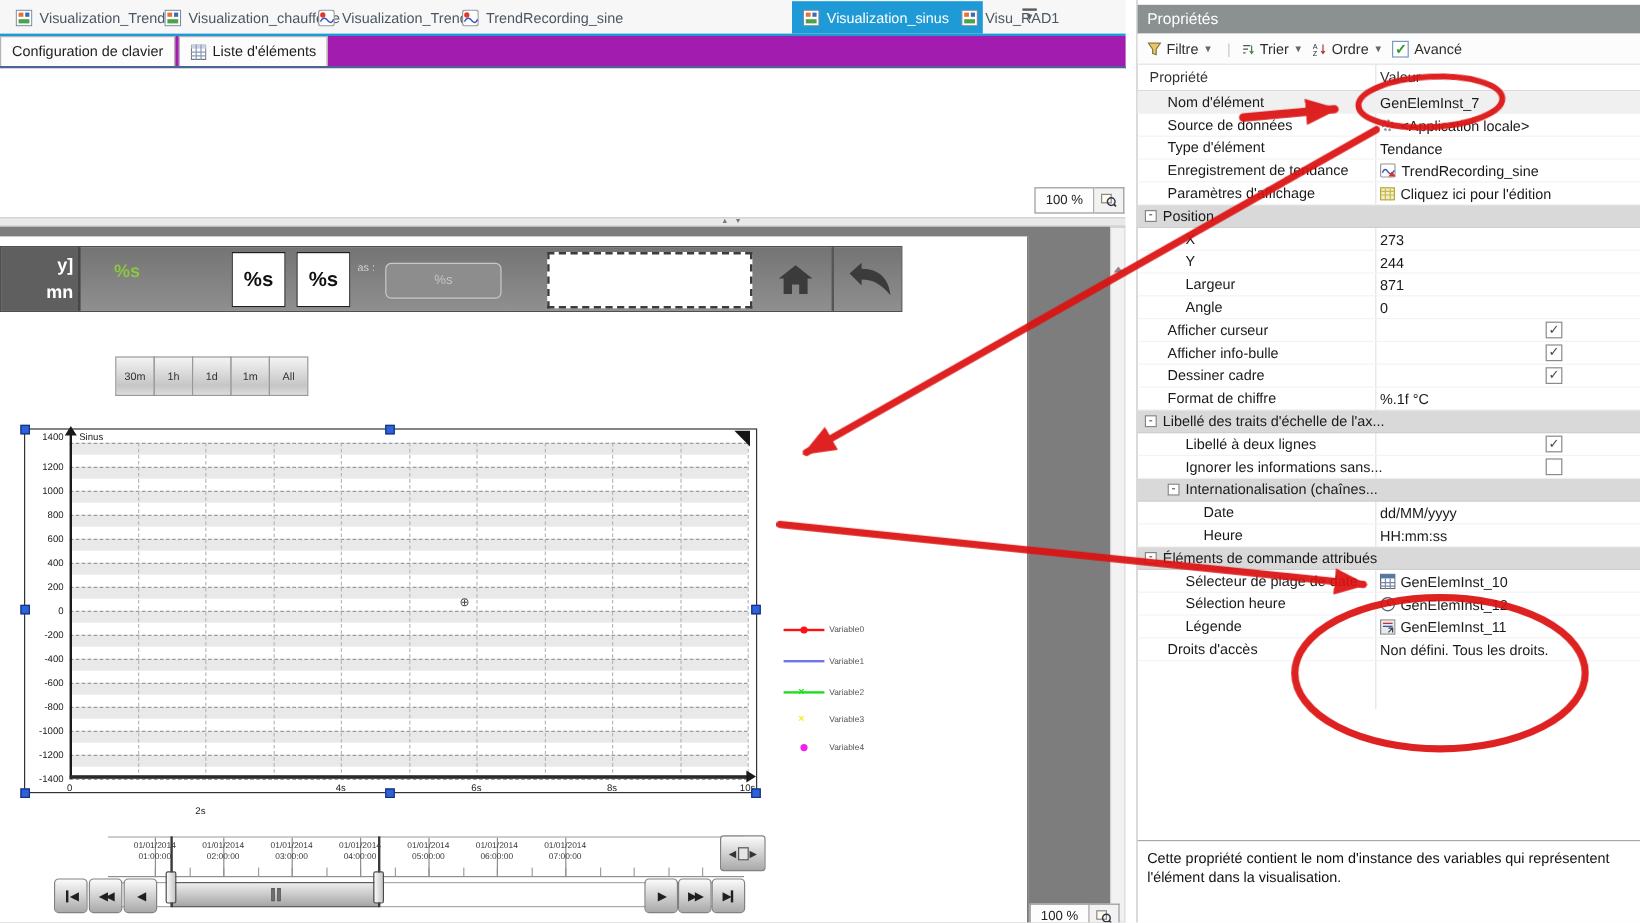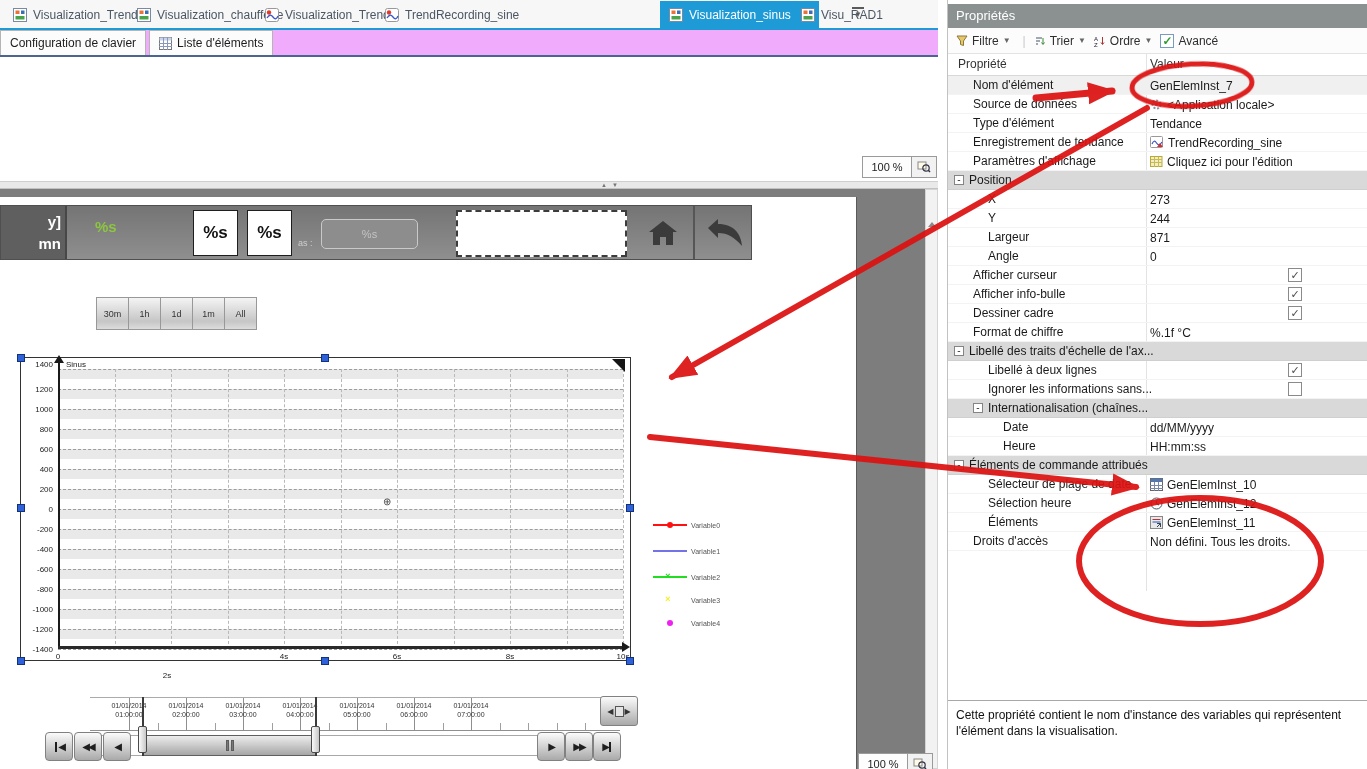--- a/index.html
+++ b/index.html
@@ -12,21 +12,21 @@
   .tab{position:absolute;top:1px;height:27px;display:flex;align-items:center;gap:6px;
        padding:0 9px;font-size:12px;color:#4a5764;white-space:nowrap;cursor:default}
   .tab:nth-of-type(1){left:4px}.tab:nth-of-type(2){left:128px}.tab:nth-of-type(3){left:256px}
   .tab:nth-of-type(4){left:376px}.tab:nth-of-type(5){left:660px}.tab:nth-of-type(6){left:792px}
   .tab.active{background:#1e9ad6;color:#fff}
   .tclose{margin-left:6px;font-size:13px;line-height:1}
   .tab-chevron{position:absolute;left:852px;top:7px;width:12px;color:#5a5a5a;font-size:8px;
        text-align:center;border-top:2px solid #5a5a5a;padding-top:1px}
   .tabline{position:absolute;left:0;top:28px;width:938px;height:2px;background:#1e9ad6}
   
-  .subtabs{position:absolute;left:0;top:30px;width:938px;height:27px;background:#f0abfc;
+  .subtabs{position:absolute;left:0;top:30px;width:938px;height:27px;background:#a21caf;
        border-bottom:2px solid #4a6591;display:flex;align-items:flex-end}
   .subtab{display:inline-flex;align-items:center;gap:5px;height:25px;padding:0 9px;
        background:#fcfcfc;border:1px solid #b5b5b5;border-bottom:none;font-size:12px;color:#1d1d1d}
   .subtab + .subtab{margin-left:3px}
   
   .canvas{position:absolute;left:0;top:57px;width:938px;height:712px;background:#fff;overflow:hidden}
   .zoom-box{position:absolute;display:flex;height:22px}
   .zoom-box .zoom-val{width:50px;border:1px solid #9a9a9a;background:#fdfdfd;font-size:11px;
        display:flex;align-items:center;justify-content:center;color:#222}
   .zoom-box .zoom-btn{width:25px;border:1px solid #9a9a9a;border-left:none;background:#f2f2f2;
@@ -46,21 +46,21 @@
   
   .viz-toolbar{position:absolute;left:0;top:8px;width:752px;height:55px;
        background:linear-gradient(180deg,#747474,#8f8f8f);border:1px solid #4f4f4f}
   .vt-label-box{position:absolute;left:0;top:0;width:66px;height:53px;background:#5f5f5f;
        border-right:2px solid #474747;color:#fff;font-weight:bold;font-size:15px;
        text-align:right;padding:5px 4px 0 0;line-height:1.45;overflow:hidden}
   .vt-green{position:absolute;left:94px;top:12px;color:#8dc63f;font-weight:bold;font-size:15px}
   .vt-btn{position:absolute;top:4px;width:45px;height:46px;background:#fff;border:1px solid #1e1e1e;
        font-weight:bold;font-size:17px;color:#111;display:flex;align-items:center;justify-content:center}
   .vt-b1{left:192px}.vt-b2{left:246px}
-  .vt-small{position:absolute;left:297px;top:32px;font-size:9px;color:#cfcfcf}
+  .vt-small{position:absolute;left:297px;top:12px;font-size:9px;color:#cfcfcf}
   .vt-pill{position:absolute;left:320px;top:13px;width:97px;height:30px;background:#8d8d8d;
        border:1px solid #c9c9c9;border-radius:5px;color:#c4c4c4;font-size:11px;
        display:flex;align-items:center;justify-content:center}
   .vt-input{position:absolute;left:455px;top:4px;width:171px;height:47px;background:#fff;
        border:2px dashed #3c3c3c}
   .vt-home{position:absolute;left:633px;top:1px;width:58px;height:51px;display:flex;
        align-items:center;justify-content:center}
   .vt-sep{position:absolute;left:692px;top:0;width:2px;height:53px;background:#565656}
   .vt-back{position:absolute;left:695px;top:1px;width:55px;height:51px;display:flex;
        align-items:center;justify-content:center}
@@ -731,21 +731,21 @@
             <span class="icn">
               <svg width="13" height="13">
                 <circle cx="6.5" cy="6.5" r="5.5" fill="#fff" stroke="#445566"></circle>
                 <path d="M6.5 3.5 V6.5 L9 8" stroke="#334466" fill="none" stroke-width="1.2"></path>
               </svg>
             </span>
             <span>GenElemInst_12</span>
           </span>
         </div>
         <div class="prow">
-          <span class="plbl" style="left: 40px;">Éléments</span>
+          <span class="plbl" style="left: 40px;">Légende</span>
           <span class="pval">
             <span class="icn">
               <svg width="13" height="13">
                 <rect x="0.5" y="0.5" width="12" height="12" fill="#e9e9e9" stroke="#888"></rect>
                 <line x1="2.5" y1="3.5" x2="10.5" y2="3.5" stroke="#c03030"></line>
                 <line x1="2.5" y1="6" x2="10.5" y2="6" stroke="#3355bb"></line>
                 <path d="M7 11 L10.5 7.5 M10.5 11 V7.5 H7" stroke="#334455" fill="none"></path>
               </svg>
             </span>
             <span>GenElemInst_11</span>

